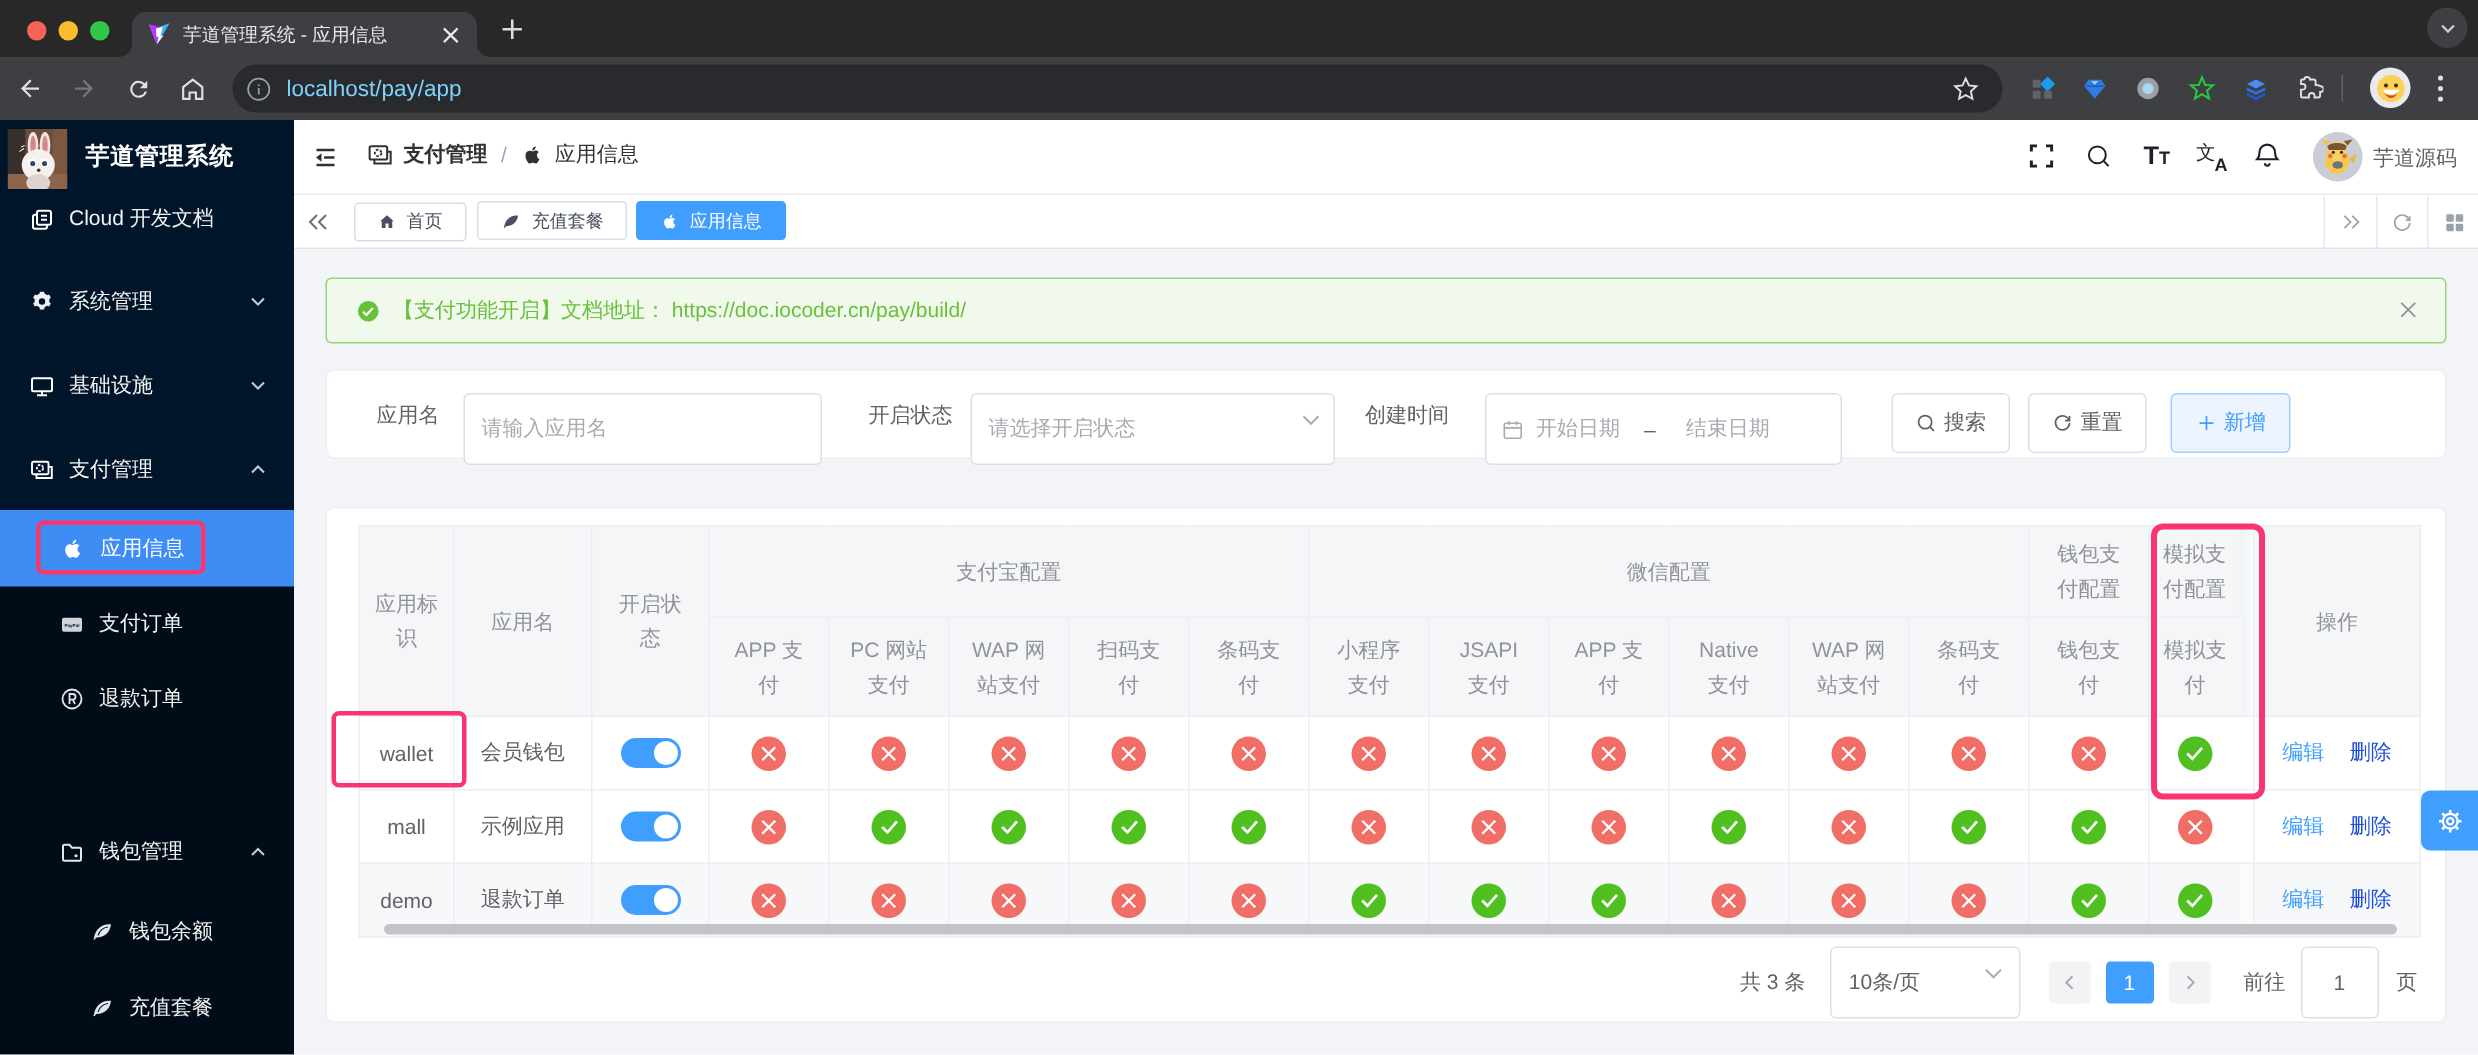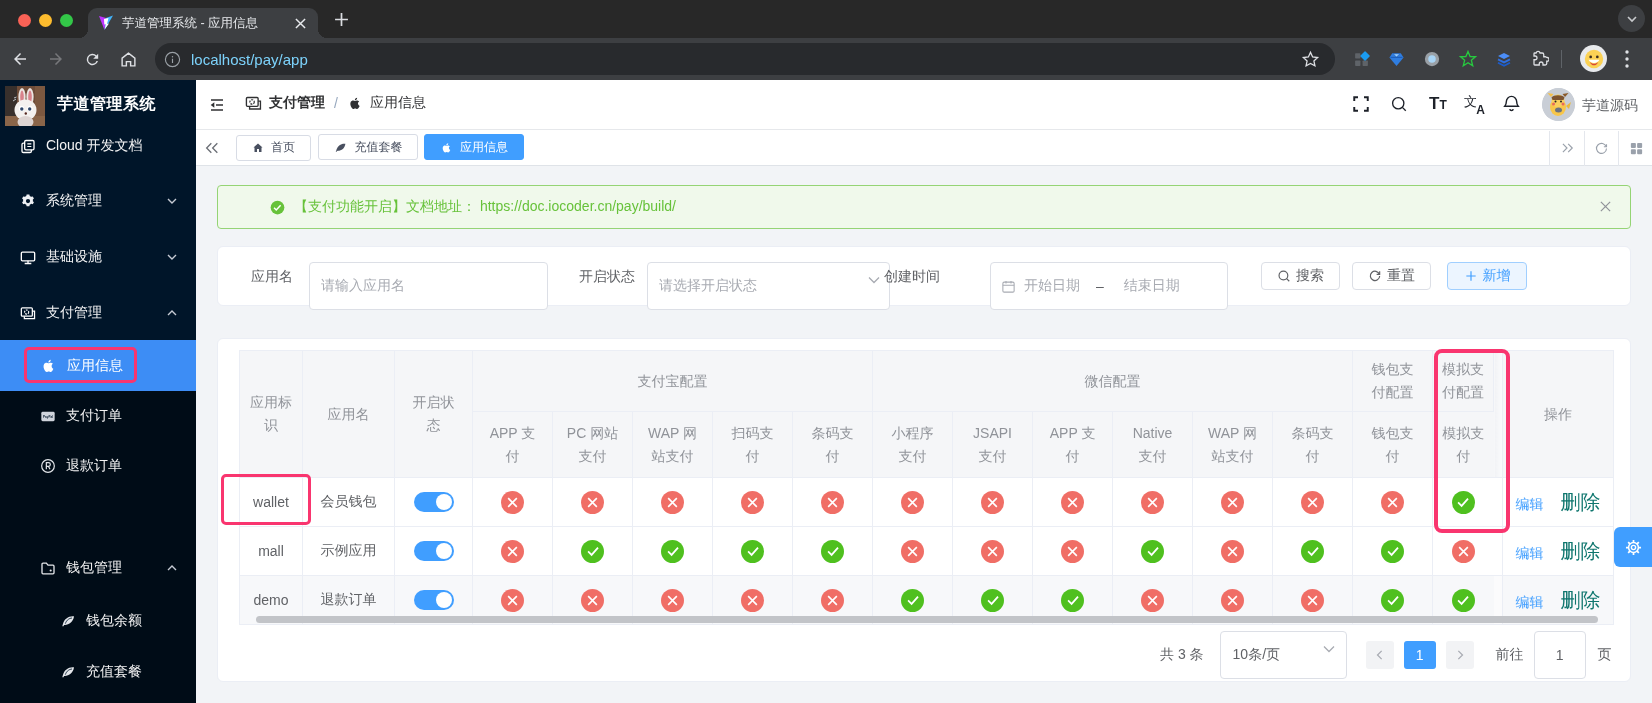--- a/index.html
+++ b/index.html
@@ -25,40 +25,40 @@
 .side-item.lvl3 .ic{margin-left:60px;}
 .chev{position:absolute;right:18px;}
 #side-active{position:absolute;left:0;top:260px;width:196px;height:51px;background:#3d8df5;display:flex;align-items:center;font-size:14px;color:#fff;}
 
 #navbar{position:absolute;left:196px;top:80px;width:1456px;height:50px;background:#fff;border-bottom:1px solid #e6e8eb;}
 #tagsbar{position:absolute;left:196px;top:131px;width:1456px;height:35px;background:#fff;border-bottom:1px solid #dfe3e8;}
 #content{position:absolute;left:196px;top:166px;width:1456px;height:537px;background:#f2f4f7;}
 .tag{height:26px;margin-top:3px;border:1px solid #d8dce5;border-radius:3px;background:#fff;display:inline-flex;align-items:center;font-size:12px;color:#495060;padding:0 15px;gap:7px;}
 .tag.active{background:#409eff;border-color:#409eff;color:#fff;}
 
-#alert{position:absolute;left:21px;top:19px;width:1414px;height:44px;background:#f0f9eb;border:1px solid #95d475;border-radius:4px;display:flex;align-items:center;color:#67c23a;font-size:14px;padding-left:32px;}
+#alert{position:absolute;left:21px;top:19px;width:1414px;height:44px;background:#f0f9eb;border:1px solid #95d475;border-radius:4px;display:flex;align-items:center;color:#67c23a;font-size:14px;}
 
 .card{position:absolute;background:#fff;border:1px solid #ebeef5;border-radius:6px;}
 #card1{left:21px;top:80px;width:1414px;height:60px;}
 #card2{left:21px;top:172px;width:1414px;height:344px;}
 .lbl{font-size:14px;color:#606266;}
 .inp{height:48px;border:1px solid #dcdfe6;border-radius:4px;background:#fff;display:flex;align-items:center;font-size:14px;color:#a8abb2;}
-.btn{height:28px;border:1px solid #dcdfe6;border-radius:4px;background:#fff;display:inline-flex;align-items:center;justify-content:center;font-size:14px;color:#606266;gap:5px;}
+.btn{height:40px;border:1px solid #dcdfe6;border-radius:4px;background:#fff;display:inline-flex;align-items:center;justify-content:center;font-size:14px;color:#606266;gap:5px;}
 
 table{border-collapse:collapse;table-layout:fixed;}
 td,th{border:1px solid #ebeef5;font-weight:normal;padding:0;text-align:center;vertical-align:middle;}
 th{background:#f5f6f8;color:#909399;font-size:14px;line-height:23px;}
 td{color:#606266;font-size:14px;}
 .okc,.noc{width:23px;height:23px;border-radius:50%;display:inline-flex;align-items:center;justify-content:center;}
 .noc{background:#f06e66;}
 .okc{background:#4fc01f;}
 .switch{width:40px;height:20px;border-radius:10px;background:#409eff;position:relative;display:inline-block;vertical-align:middle;}
 .switch:after{content:"";position:absolute;right:2px;top:2px;width:16px;height:16px;border-radius:50%;background:#fff;}
 .lnk-b{color:#409eff;font-size:14px;}
-.lnk-r{color:#0f766e;font-size:20px;text-align:center;}
+.lnk-r{color:#1d4ed8;font-size:14px;text-align:center;}
 .gut{background:linear-gradient(to right,#f1f2f5,#fafbfd);border-top:none;border-bottom:none;border-left:none;}
 td.gut{background:#fff;border-top:1px solid #ebeef5;border-bottom:1px solid #ebeef5;}
 .pregut{border-right:none;}
 tr.stripe td{background:#f7f8fa;}
 tr.stripe td.gut{background:#fbfbfc;}
 
 .pink{position:absolute;border:3px solid #f9356f;border-radius:5px;z-index:50;}
 </style>
 </head>
 <body>
@@ -444,21 +444,21 @@
   </div>
   <div class="card" id="card1">
     <span class="abs lbl" style="left:33px;top:21px;">应用名</span>
     <div class="inp" style="position:absolute;left:91px;top:15px;width:239px;padding-left:11px;">请输入应用名</div>
     <span class="abs lbl" style="left:361px;top:21px;">开启状态</span>
     <div class="inp" style="position:absolute;left:429px;top:15px;width:243px;padding-left:11px;">请选择开启状态
       <svg style="position:absolute;right:9px;top:13px;" width="12" height="8" viewBox="0 0 12 8">
           <path d="M1 1.5l5 5 5-5" fill="none" stroke="#a8abb2" stroke-width="1.3"></path>
         </svg>
     </div>
-    <span class="abs lbl" style="left:666px;top:21px;">创建时间</span>
+    <span class="abs lbl" style="left:692px;top:21px;">创建时间</span>
     <div class="inp" style="position:absolute;left:772px;top:15px;width:238px;">
       <svg style="margin:0 8px 0 10px;" width="15" height="15" viewBox="0 0 24 24">
           <rect x="3" y="5" width="18" height="16" rx="2" fill="none" stroke="#a8abb2" stroke-width="1.7"></rect>
           <path d="M3 10h18M8 3v4M16 3v4" stroke="#a8abb2" stroke-width="1.7"></path>
         </svg>
       开始日期<span style="color:#606266;margin-left:16px;margin-right:20px;">–</span>结束日期
     </div>
     <div class="btn" style="position:absolute;left:1043px;top:15px;width:79px;"><svg width="14" height="14" viewBox="0 0 24 24">
           <circle cx="11" cy="11" r="7.5" fill="none" stroke="#606266" stroke-width="2"></circle>
           <path d="M16.5 16.5 21 21" stroke="#606266" stroke-width="2"></path>

